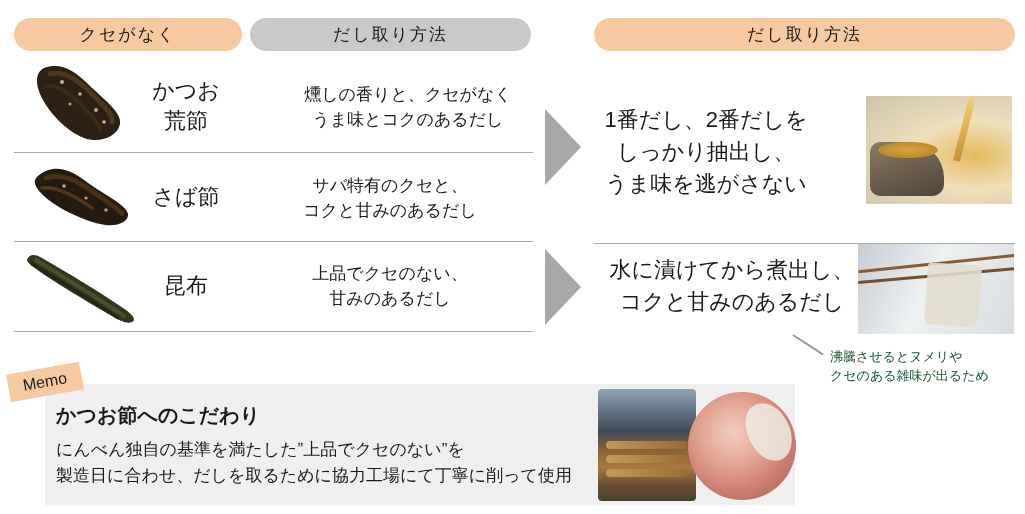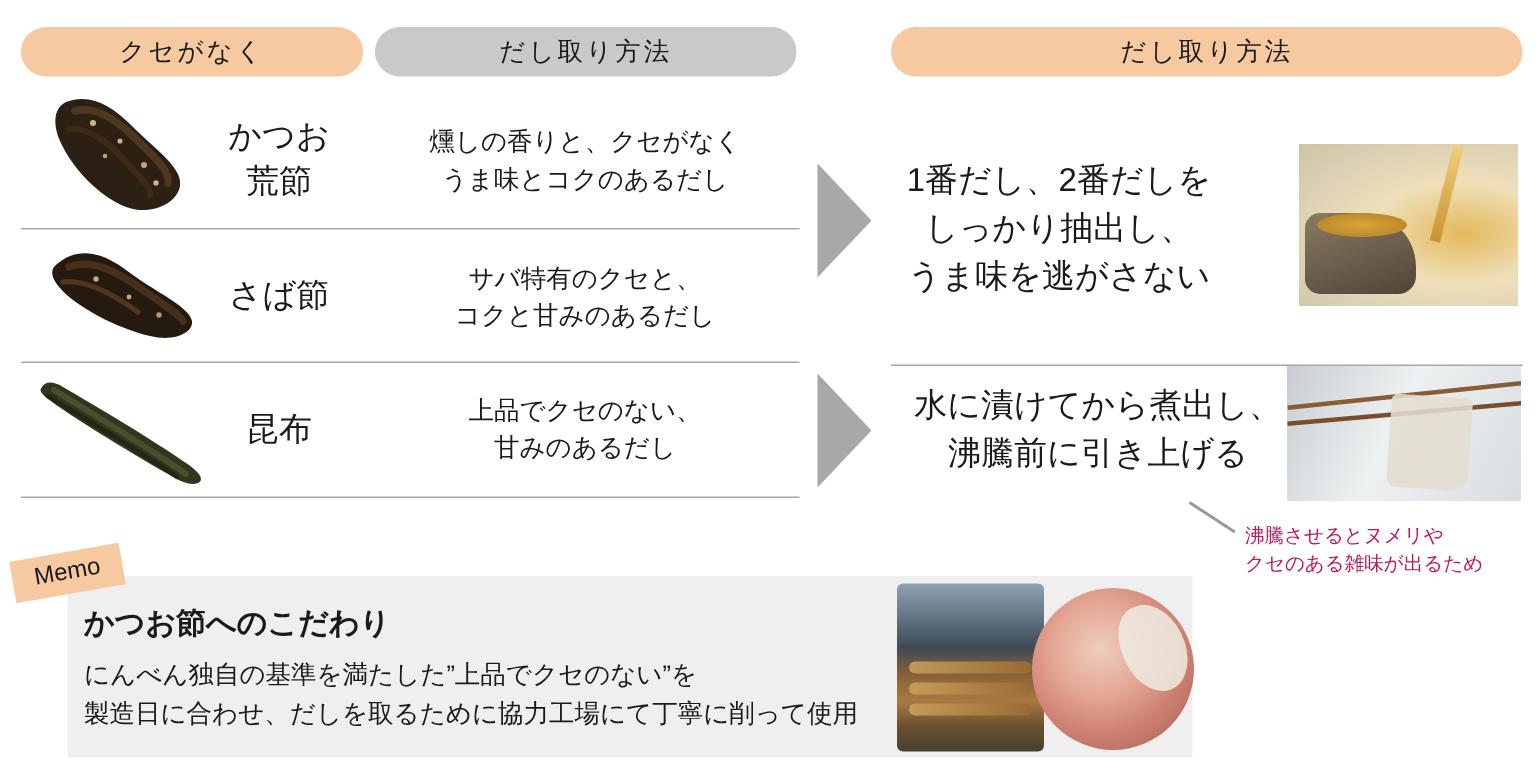--- a/index.html
+++ b/index.html
@@ -26,21 +26,21 @@
   .div-r1 { left:594px; top:243px; width:421px; }
 
   
   .row-name { font-size:22px; line-height:1.35; display:flex; align-items:center;
               justify-content:center; text-align:center; }
   .row-desc { font-size:17px; line-height:1.5; display:flex; align-items:center;
               justify-content:center; text-align:center; }
   .name-1 { left:128px; top:66px;  width:116px; height:80px; }
   .name-2 { left:128px; top:163px; width:116px; height:68px; }
   .name-3 { left:128px; top:252px; width:116px; height:68px; }
-  .desc-1 { left:246px; top:72px;  width:288px; height:70px; }
+  .desc-1 { left:264px; top:72px;  width:288px; height:70px; }
   .desc-2 { left:246px; top:166px; width:288px; height:64px; }
   .desc-3 { left:246px; top:254px; width:288px; height:64px; }
   .ing-photo-1 { left:30px; top:60px; }
   .ing-photo-2 { left:28px; top:160px; }
   .ing-photo-3 { left:22px; top:248px; }
 
   
   .arrow { width:0; height:0; border-top:38px solid transparent;
            border-bottom:38px solid transparent; border-left:36px solid #a8a8a8; }
   .arrow-1 { left:545px; top:109px; }
@@ -66,21 +66,21 @@
   .chopstick-a { position:absolute; left:0; top:18px; width:160px; height:3px;
     background:#8a5c34; transform:rotate(-6deg); }
   .chopstick-b { position:absolute; left:0; top:30px; width:160px; height:3px;
     background:#7a4e2c; transform:rotate(-5deg); }
   .kombu-sheet { position:absolute; right:34px; top:20px; width:54px; height:62px;
     background:rgba(226,221,206,0.88); border-radius:4px 4px 12px 6px; transform:rotate(4deg); }
 
   
   .note-line { left:793px; top:334px; width:36px; height:2px; background:#999;
     transform:rotate(33deg); transform-origin:left center; }
-  .note { left:830px; top:348px; width:184px; font-size:13px; line-height:1.45; color:#be185d; }
+  .note { left:830px; top:348px; width:184px; font-size:13px; line-height:1.45; color:#14532d; }
 
   
   .memo-box { left:45px; top:384px; width:750px; height:121px; background:#efefef; }
   .memo-label { left:8px; top:368px; width:74px; height:28px; background:#f6c9a0;
     transform:rotate(-10deg); display:flex; align-items:center; justify-content:center;
     font-size:16px; color:#1a1a1a; }
   .memo-title { left:56px; top:402px; font-size:20px; font-weight:600; }
   .memo-body { left:56px; top:437px; width:540px; font-size:17px; line-height:1.55; }
   .photo-grill { left:598px; top:389px; width:98px; height:112px; border-radius:4px;
     background:linear-gradient(180deg,#8fa0b0 0%,#5f7082 22%,#3f4a55 38%,#8a6236 55%,#a87a42 70%,#6b4f30 85%,#474033 100%); }
@@ -155,21 +155,21 @@
   <div class="abs photo photo-dashi">
     <div class="stream"></div>
     <div class="pot"></div>
     <div class="pot-surface"></div>
   </div>
 
   <div class="abs divider div-r1"></div>
 
   <div class="abs arrow arrow-2"></div>
   <div class="abs method-text preline method-2">水に漬けてから煮出し、
-沸騰前に引き上げる</div>
+コクと甘みのあるだし</div>
   <div class="abs photo photo-kombu-lift">
     <div class="chopstick-a"></div>
     <div class="chopstick-b"></div>
     <div class="kombu-sheet"></div>
   </div>
 
   <div class="abs note-line"></div>
   <div class="abs note preline">沸騰させるとヌメリや
 クセのある雑味が出るため</div>
 

